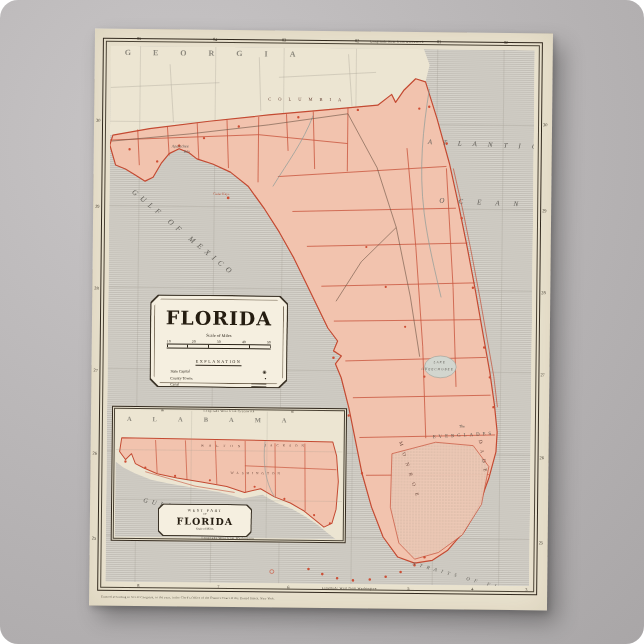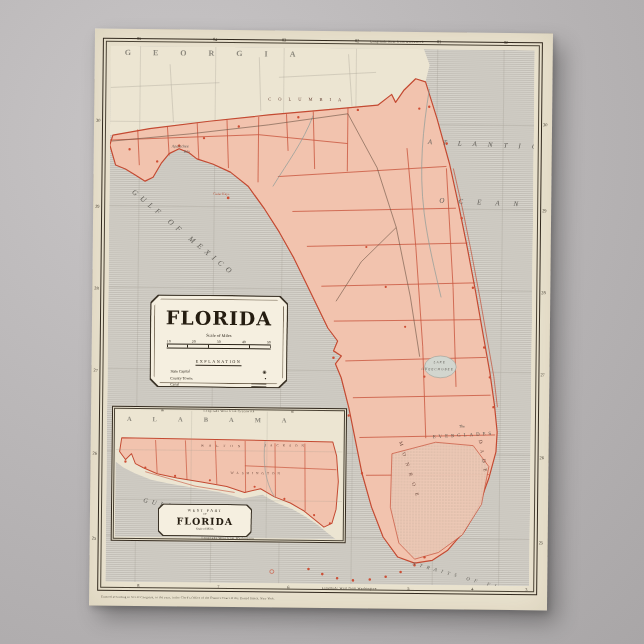--- a/index.html
+++ b/index.html
@@ -1,18 +1,18 @@
 <!DOCTYPE html>
 <html><head>
 <meta charset="utf-8">
 <style>
   html,body{margin:0;padding:0;}
   #stage{position:relative;width:644px;height:644px;overflow:hidden;
     background:radial-gradient(circle at 28% 22%, #c9c6c7 0%, #b7b4b5 55%, #a9a6a7 100%);
-    font-family:"Liberation Serif", serif;color:#3c352a;}
+    font-family:"Liberation Serif", serif;color:#3c352a;border-radius:18px;}
   .poster{position:absolute;left:92px;top:31px;width:458px;height:577px;background:#ebe4d1;
     transform:rotate(0.6deg);box-shadow:10px 12px 22px rgba(0,0,0,0.30), 2px 3px 6px rgba(0,0,0,0.18),
     inset 0 0 34px rgba(120,100,60,0.14);}
   .frame{position:absolute;left:8px;top:9px;right:10px;bottom:15px;border:1.6px solid #32291e;}
   .frame-inner{position:absolute;inset:2px;border:0.6px solid #4a4234;}
   .map-area{position:absolute;left:16px;top:17px;width:424px;height:536px;background:#e9e2cf;overflow:hidden;}
   .map-area svg{position:absolute;left:0;top:0;width:100%;height:100%;}
   .tick{position:absolute;font-size:4.4px;color:#3c352a;line-height:1;}
   .edge-label{position:absolute;font-size:3.2px;letter-spacing:0.4px;color:#3c352a;text-align:center;line-height:1;}
   .lbl{position:absolute;line-height:1;white-space:nowrap;}

